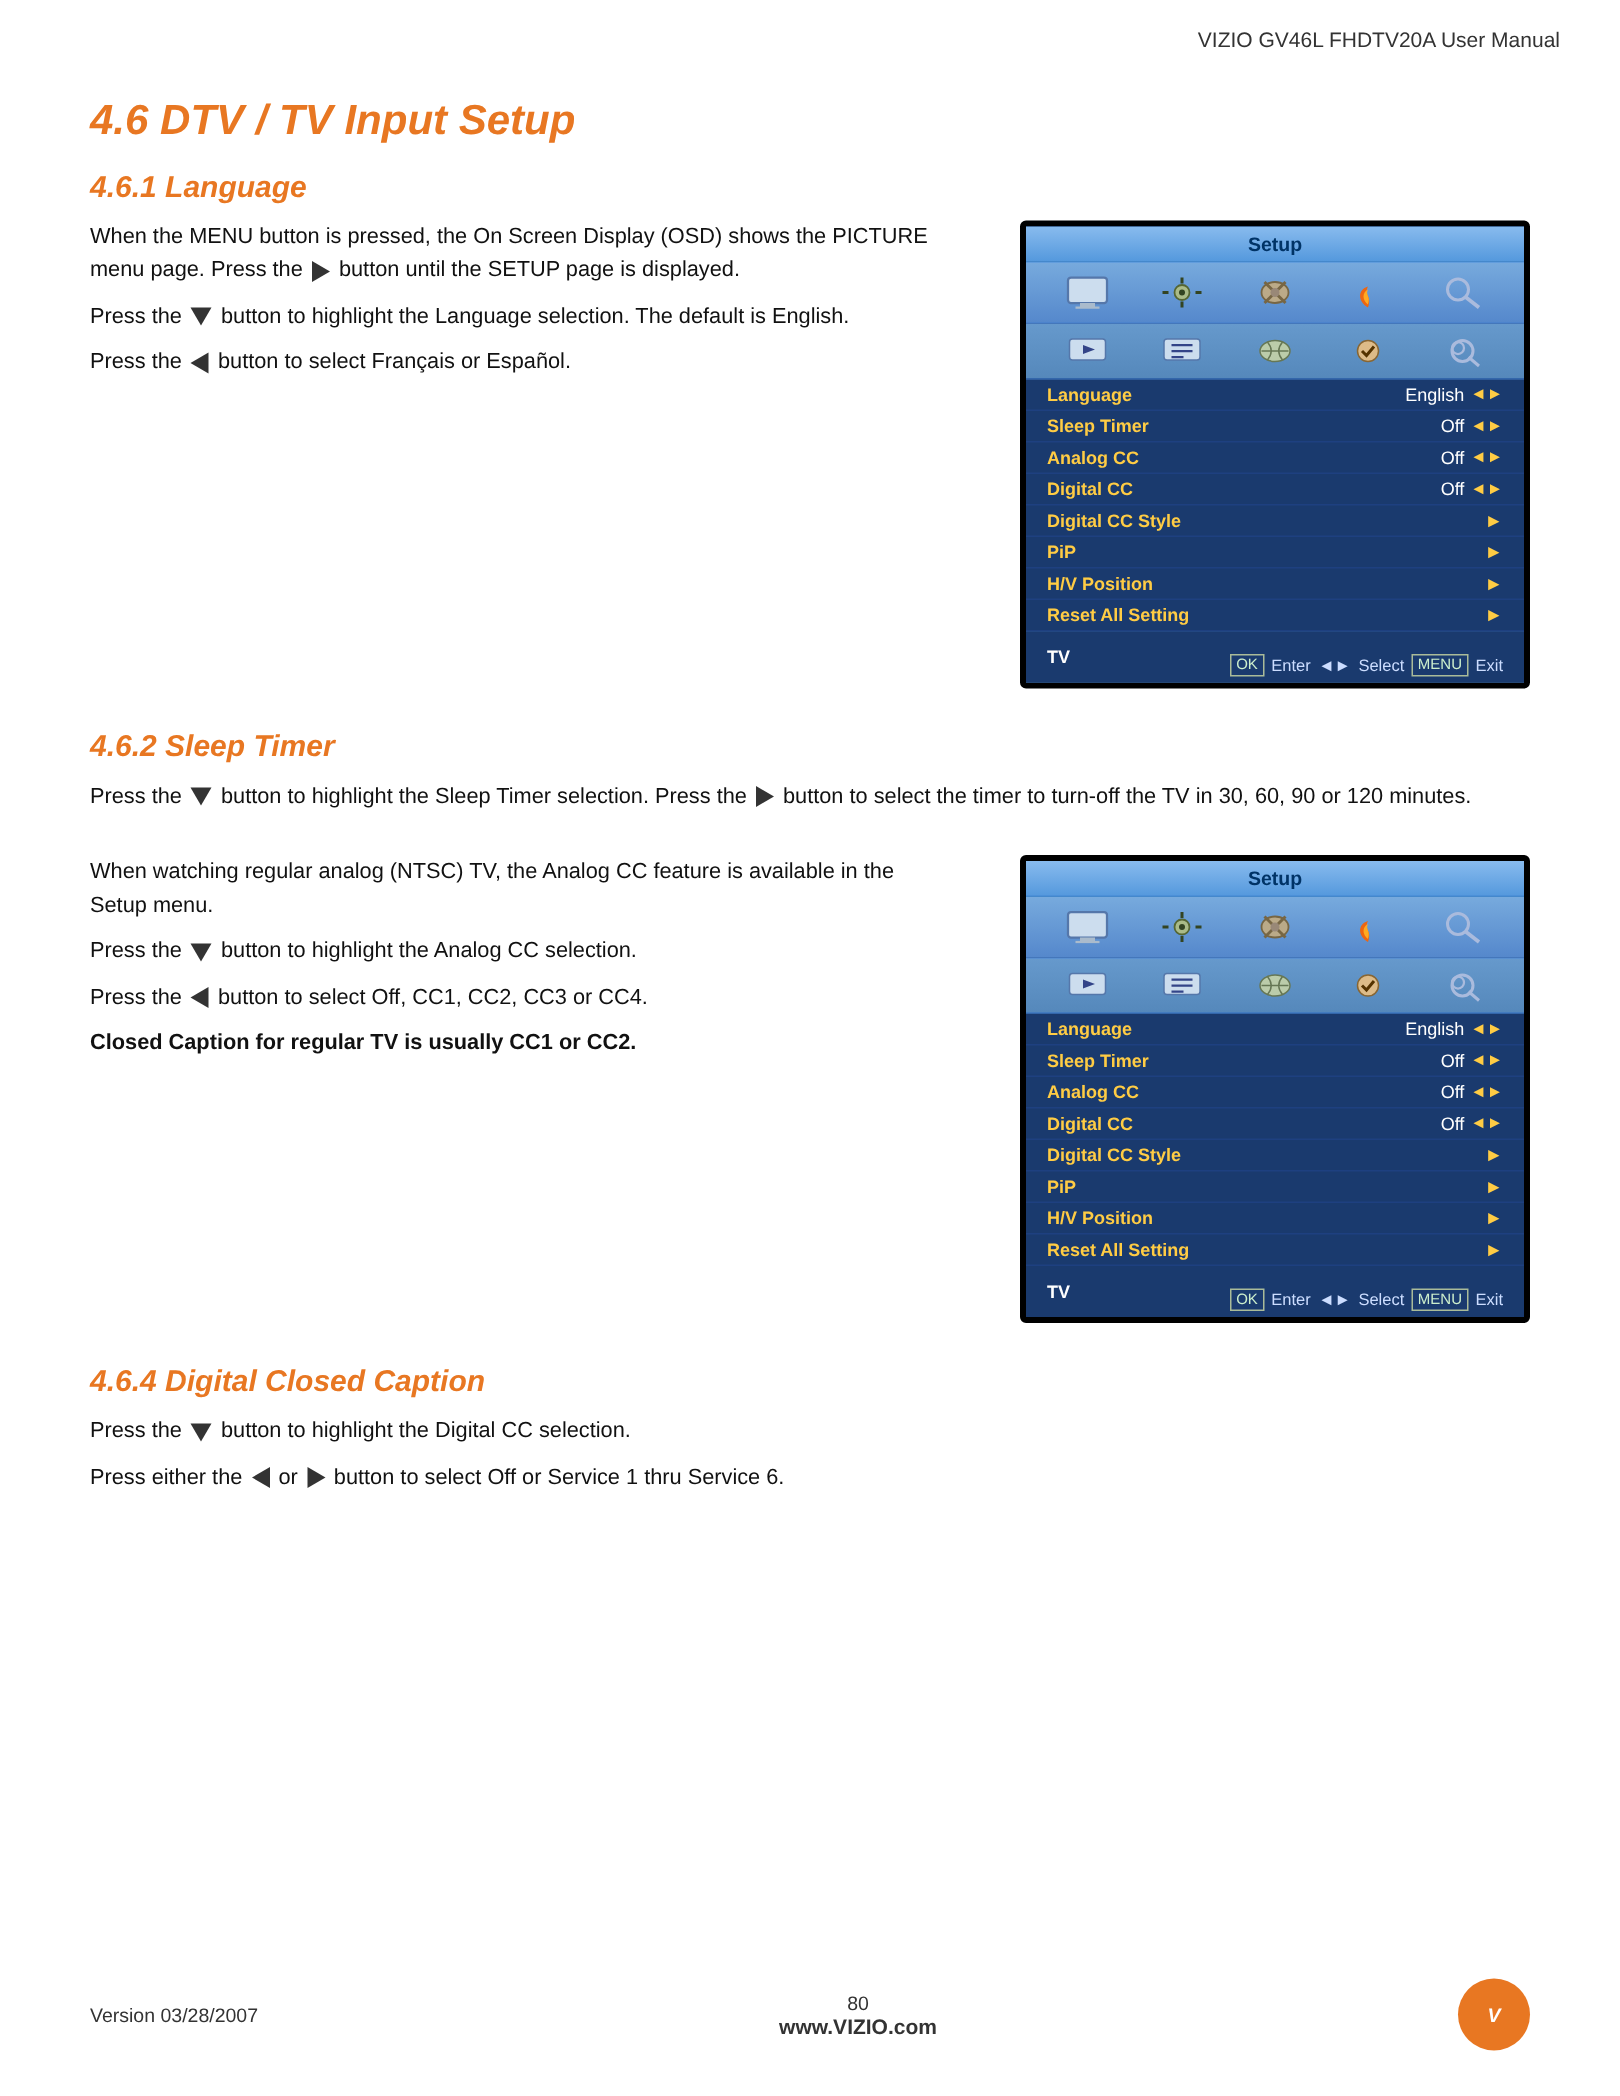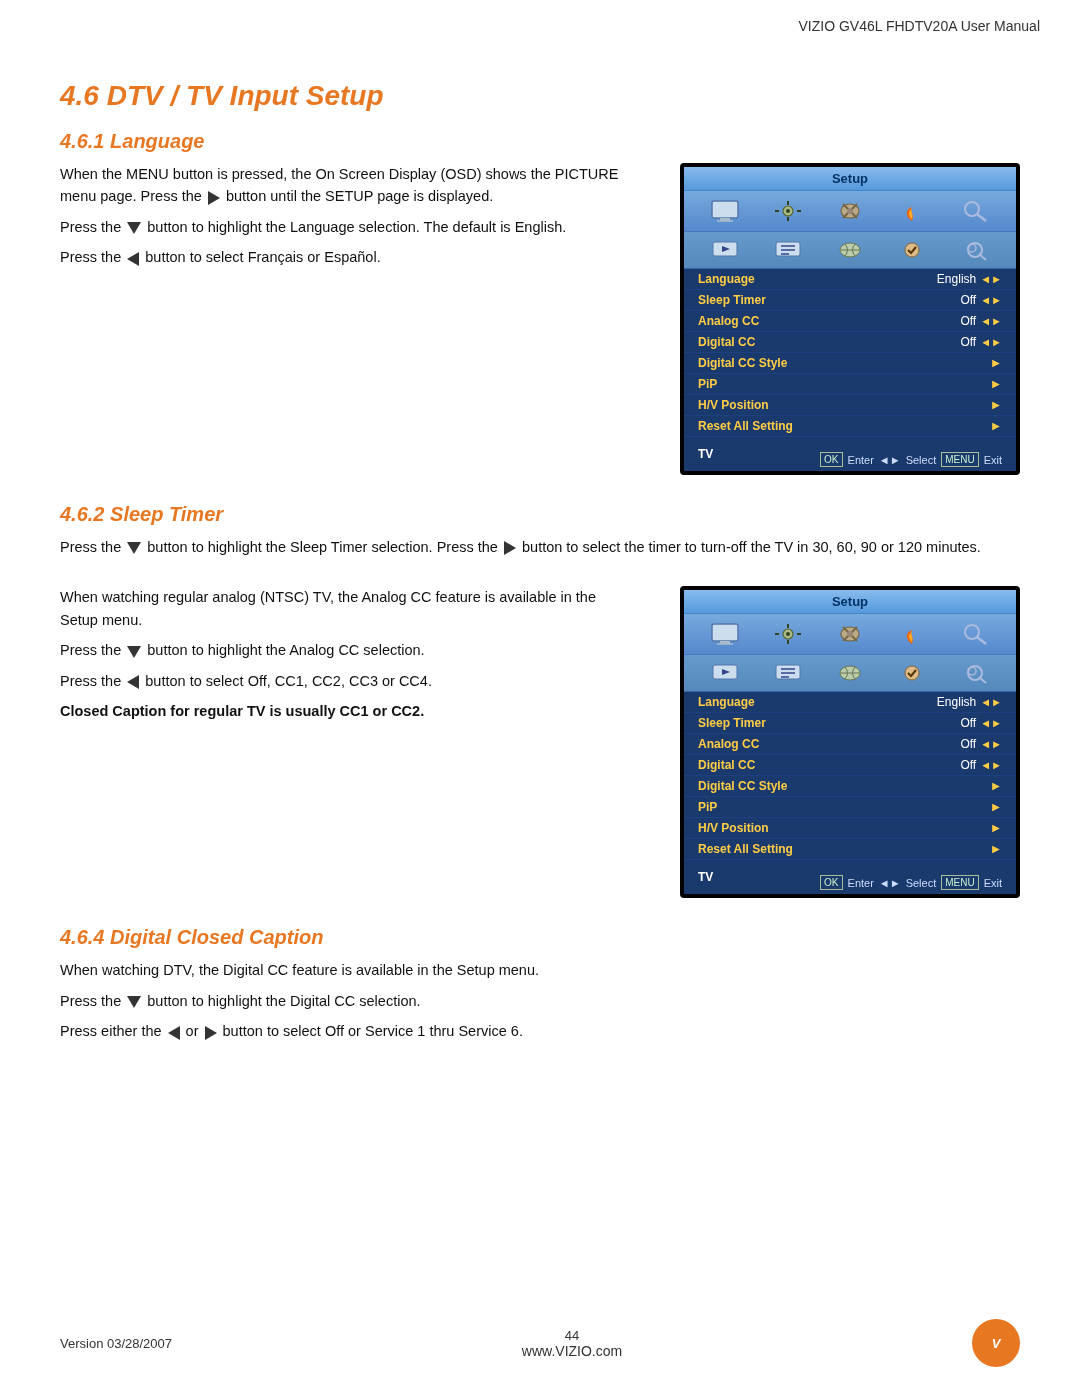--- a/index.html
+++ b/index.html
@@ -20,21 +20,21 @@
     }
     .content {
       padding: 20px 60px 20px 60px;
     }
     .main-title {
       font-size: 28px;
       color: #e87722;
       font-weight: bold;
       font-family: 'Arial', sans-serif;
       margin-bottom: 18px;
-      margin-top: 26px;
+      margin-top: 10px;
       font-style: italic;
     }
     .section-title {
       font-size: 20px;
       color: #e87722;
       font-weight: bold;
       font-style: italic;
       margin-bottom: 10px;
       margin-top: 6px;
     }
@@ -185,21 +185,21 @@
       justify-content: space-between;
       align-items: center;
       padding: 0 60px;
       font-size: 13px;
       color: #333;
     }
     .page-footer .center {
       text-align: center;
     }
     .page-footer .website {
-      font-weight: normal;
+      font-weight: bold;
       font-size: 14px;
       text-align: center;
     }
     .vizio-logo {
       width: 48px;
       height: 48px;
       background: #e87722;
       border-radius: 50%;
       display: flex;
       align-items: center;
@@ -537,30 +537,29 @@
             <span>Exit</span>
           </div>
         </div>
       </div>
     </div>
   </div>
 
   <div class="standalone-section">
     <div class="section-title">4.6.4 Digital Closed Caption</div>
     <div class="section-text">
-      <p>When watching DTV, the Digital CC feature is available in the Setup menu.</p>
       <p>Press the <span class="btn-icon-down"></span> button to highlight the Digital CC selection.</p>
       <p>Press either the <span class="btn-icon-left"></span> or <span class="btn-icon-right"></span> button to select Off or Service 1 thru Service 6.</p>
     </div>
   </div>
 
 </div>
 
 <div class="page-footer">
   <span>Version 03/28/2007</span>
   <div class="center">
-    <div>44</div>
+    <div>80</div>
     <div class="website">www.VIZIO.com</div>
   </div>
   <div class="vizio-logo">
     <span>V</span>
   </div>
 </div>
 
 </body></html>

